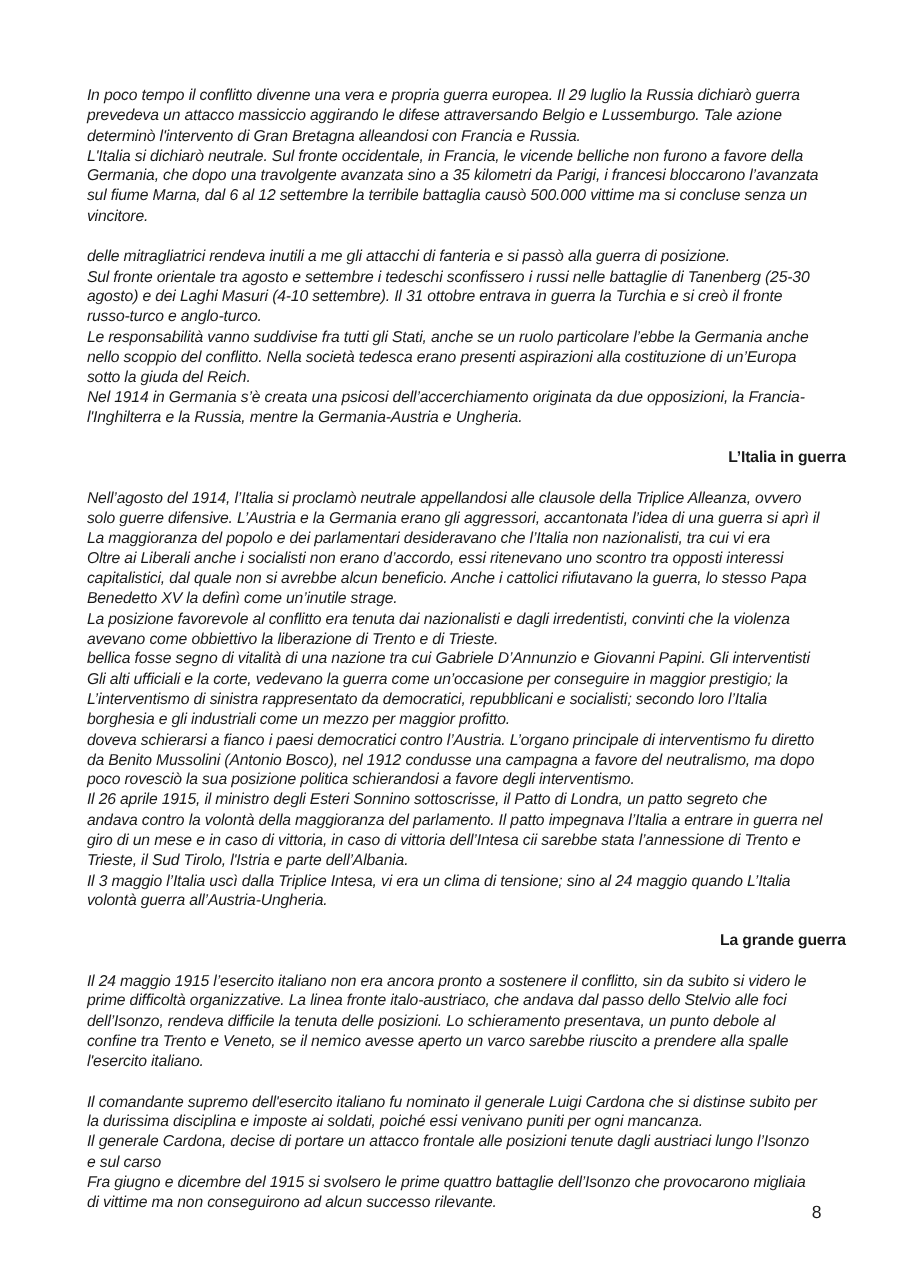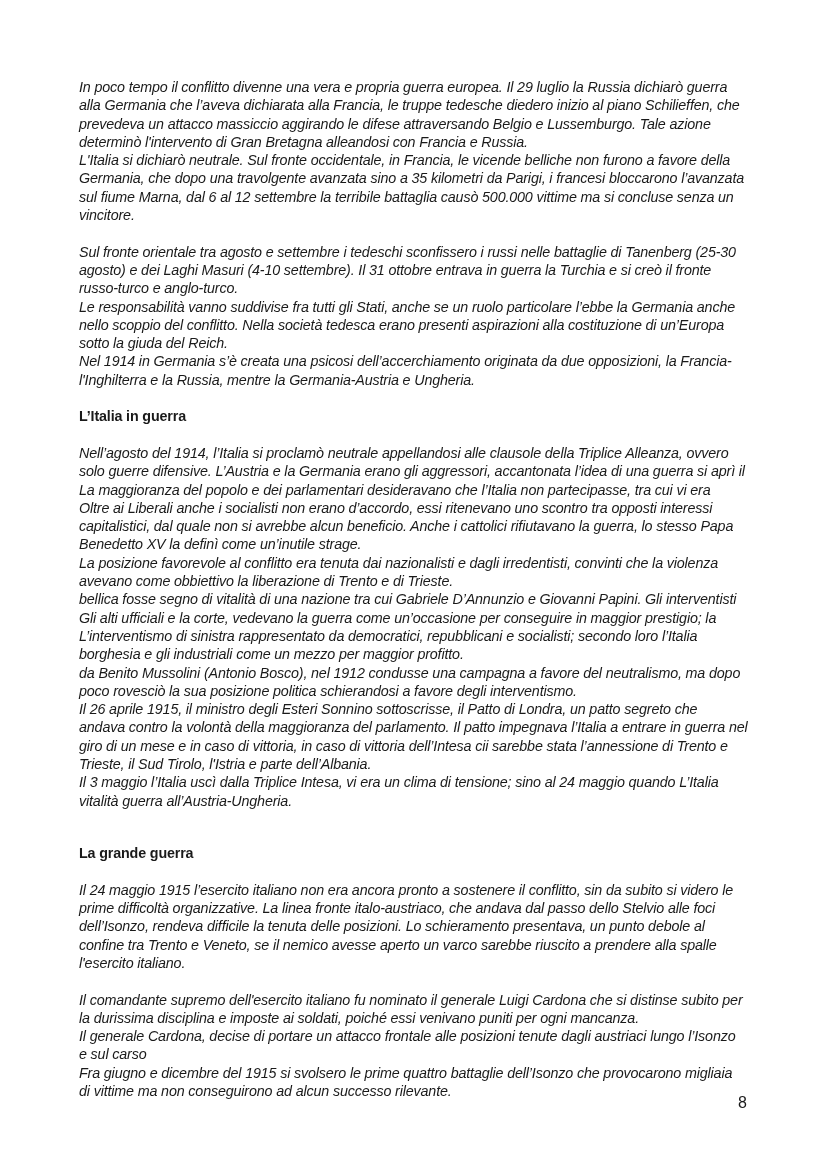--- a/index.html
+++ b/index.html
@@ -7,85 +7,86 @@
   .page {
     position: absolute; left: 79px; top: 78px; width: 690px;
     font-family: "Liberation Sans", sans-serif;
     font-size: 14.3px; line-height: 18.3px; color: #1a1a1a;
     letter-spacing: -0.15px;
   }
   .para { margin: 0; font-style: italic; }
   .line { display: block; white-space: nowrap; }
   .gap { height: 18.3px; }
   .heading {
-    text-align: left; font-weight: bold; margin: 0;
+    text-align: right; font-weight: bold; margin: 0;
     height: 18.3px;
   }
   .page-number {
     position: absolute; left: 738px; top: 1094px;
     font-family: "Liberation Sans", sans-serif; font-size: 16px; color: #1a1a1a;
   }
 </style>
 </head>
 <body>
 
 <div class="page" id="page-root">
     <section>
       <p class="para">
         <span class="line">In poco tempo il conflitto divenne una vera e propria guerra europea. Il 29 luglio la Russia dichiarò guerra</span>
-        <span class="line">alla Germania che l’aveva dichiarata alla Francia, le truppe tedesche diedero inizio al piano Schilieffen, che</span>
         <span class="line">prevedeva un attacco massiccio aggirando le difese attraversando Belgio e Lussemburgo. Tale azione</span>
         <span class="line">determinò l'intervento di Gran Bretagna alleandosi con Francia e Russia.</span>
         <span class="line">L'Italia si dichiarò neutrale. Sul fronte occidentale, in Francia, le vicende belliche non furono a favore della</span>
         <span class="line">Germania, che dopo una travolgente avanzata sino a 35 kilometri da Parigi, i francesi bloccarono l’avanzata</span>
         <span class="line">sul fiume Marna, dal 6 al 12 settembre la terribile battaglia causò 500.000 vittime ma si concluse senza un</span>
         <span class="line">vincitore.</span>
       </p>
       <div class="gap"></div>
       <p class="para">
+        <span class="line">delle mitragliatrici rendeva inutili a me gli attacchi di fanteria e si passò alla guerra di posizione.</span>
         <span class="line">Sul fronte orientale tra agosto e settembre i tedeschi sconfissero i russi nelle battaglie di Tanenberg (25-30</span>
         <span class="line">agosto) e dei Laghi Masuri (4-10 settembre). Il 31 ottobre entrava in guerra la Turchia e si creò il fronte</span>
         <span class="line">russo-turco e anglo-turco.</span>
         <span class="line">Le responsabilità vanno suddivise fra tutti gli Stati, anche se un ruolo particolare l’ebbe la Germania anche</span>
         <span class="line">nello scoppio del conflitto. Nella società tedesca erano presenti aspirazioni alla costituzione di un’Europa</span>
         <span class="line">sotto la giuda del Reich.</span>
         <span class="line">Nel 1914 in Germania s’è creata una psicosi dell’accerchiamento originata da due opposizioni, la Francia-</span>
         <span class="line">l'Inghilterra e la Russia, mentre la Germania-Austria e Ungheria.</span>
       </p>
     </section>
     <section>
       <div class="gap"></div>
       <h2 class="heading" style="font-size: inherit;">L’Italia in guerra</h2>
       <div class="gap"></div>
       <p class="para">
         <span class="line">Nell’agosto del 1914, l’Italia si proclamò neutrale appellandosi alle clausole della Triplice Alleanza, ovvero</span>
         <span class="line">solo guerre difensive. L’Austria e la Germania erano gli aggressori, accantonata l’idea di una guerra si aprì il</span>
-        <span class="line">La maggioranza del popolo e dei parlamentari desideravano che l’Italia non partecipasse, tra cui vi era</span>
+        <span class="line">La maggioranza del popolo e dei parlamentari desideravano che l’Italia non nazionalisti, tra cui vi era</span>
         <span class="line">Oltre ai Liberali anche i socialisti non erano d’accordo, essi ritenevano uno scontro tra opposti interessi</span>
         <span class="line">capitalistici, dal quale non si avrebbe alcun beneficio. Anche i cattolici rifiutavano la guerra, lo stesso Papa</span>
         <span class="line">Benedetto XV la definì come un’inutile strage.</span>
         <span class="line">La posizione favorevole al conflitto era tenuta dai nazionalisti e dagli irredentisti, convinti che la violenza</span>
         <span class="line">avevano come obbiettivo la liberazione di Trento e di Trieste.</span>
         <span class="line">bellica fosse segno di vitalità di una nazione tra cui Gabriele D’Annunzio e Giovanni Papini. Gli interventisti</span>
         <span class="line">Gli alti ufficiali e la corte, vedevano la guerra come un’occasione per conseguire in maggior prestigio; la</span>
         <span class="line">L’interventismo di sinistra rappresentato da democratici, repubblicani e socialisti; secondo loro l’Italia</span>
         <span class="line">borghesia e gli industriali come un mezzo per maggior profitto.</span>
+        <span class="line">doveva schierarsi a fianco i paesi democratici contro l’Austria. L’organo principale di interventismo fu diretto</span>
         <span class="line">da Benito Mussolini (Antonio Bosco), nel 1912 condusse una campagna a favore del neutralismo, ma dopo</span>
         <span class="line">poco rovesciò la sua posizione politica schierandosi a favore degli interventismo.</span>
         <span class="line">Il 26 aprile 1915, il ministro degli Esteri Sonnino sottoscrisse, il Patto di Londra, un patto segreto che</span>
         <span class="line">andava contro la volontà della maggioranza del parlamento. Il patto impegnava l’Italia a entrare in guerra nel</span>
         <span class="line">giro di un mese e in caso di vittoria, in caso di vittoria dell’Intesa cii sarebbe stata l’annessione di Trento e</span>
         <span class="line">Trieste, il Sud Tirolo, l'Istria e parte dell’Albania.</span>
         <span class="line">Il 3 maggio l’Italia uscì dalla Triplice Intesa, vi era un clima di tensione; sino al 24 maggio quando L’Italia</span>
-        <span class="line">vitalità guerra all’Austria-Ungheria.</span>
+        <span class="line">volontà guerra all’Austria-Ungheria.</span>
       </p>
     </section>
     <section>
       <div class="gap"></div>
-      <h2 class="heading" style="font-size: inherit; margin-top: 16px;">La grande guerra</h2>
+      <h2 class="heading" style="font-size: inherit;">La grande guerra</h2>
       <div class="gap"></div>
       <p class="para">
         <span class="line">Il 24 maggio 1915 l’esercito italiano non era ancora pronto a sostenere il conflitto, sin da subito si videro le</span>
         <span class="line">prime difficoltà organizzative. La linea fronte italo-austriaco, che andava dal passo dello Stelvio alle foci</span>
         <span class="line">dell’Isonzo, rendeva difficile la tenuta delle posizioni. Lo schieramento presentava, un punto debole al</span>
         <span class="line">confine tra Trento e Veneto, se il nemico avesse aperto un varco sarebbe riuscito a prendere alla spalle</span>
         <span class="line">l'esercito italiano.</span>
       </p>
       <div class="gap"></div>
       <p class="para">

